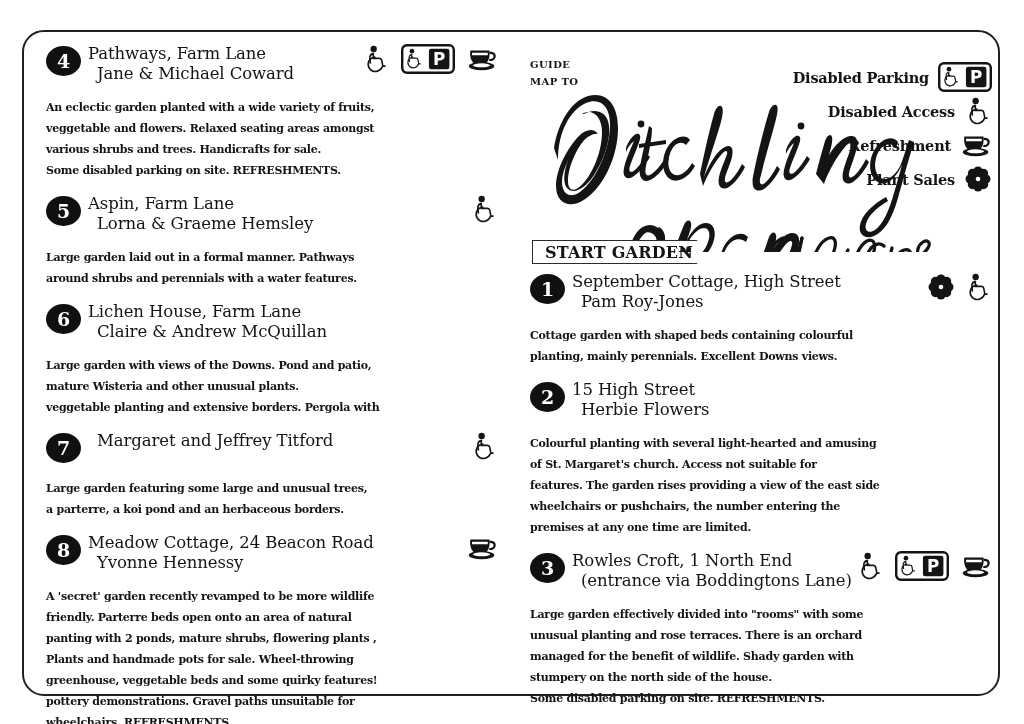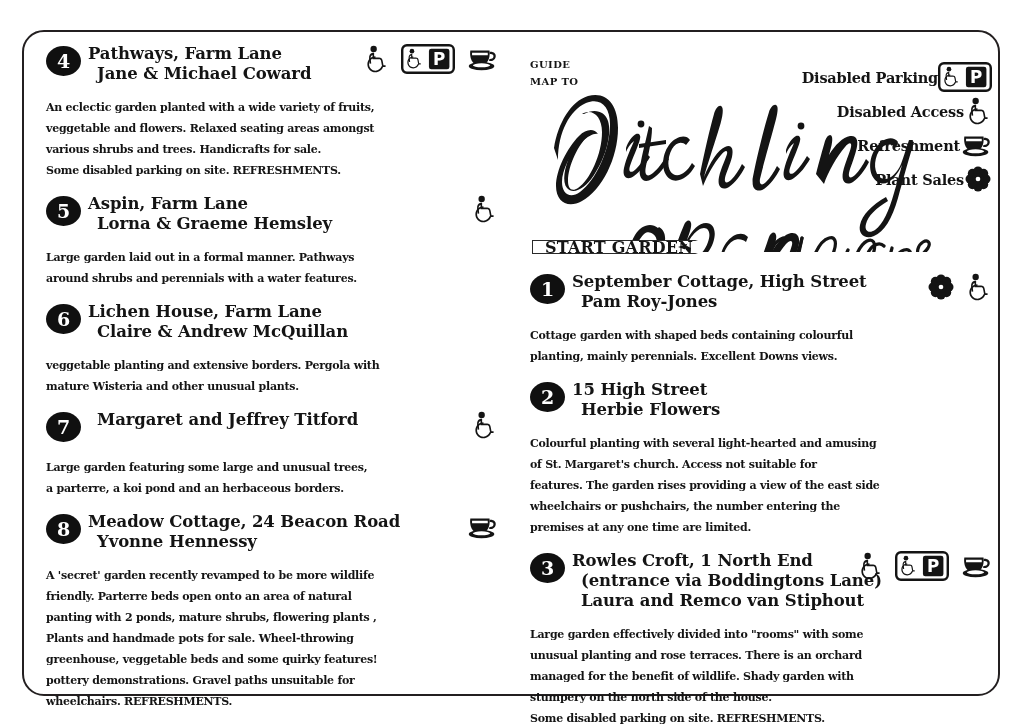--- a/index.html
+++ b/index.html
@@ -66,21 +66,21 @@
     text-align: center;
     letter-spacing: 0;
   }
   .title-lines {
     display: block;
     padding-right: 4px;
   }
   .ttl {
     display: block;
     font-family: "DejaVu Serif", "Liberation Serif", serif;
-    font-weight: bold;
+    font-weight: normal;
     font-size: 16.5px;
     line-height: 20px;
     letter-spacing: -0.1px;
     white-space: nowrap;
   }
   .ttl.sub { padding-left: 9px; }
   .desc {
     margin-top: 13px;
     font-family: "DejaVu Serif", "Liberation Serif", serif;
     font-weight: bold;
@@ -132,38 +132,39 @@
   #legend {
     position: absolute;
     right: 0;
     top: 18px;
     width: 195px;
   }
   .legend-row {
     display: flex;
     align-items: center;
     justify-content: flex-end;
+    gap: 9px;
     height: 30px;
     margin-bottom: 4px;
   }
   .legend-label {
     font-family: "DejaVu Serif", "Liberation Serif", serif;
     font-weight: bold;
     font-size: 14.5px;
     letter-spacing: -0.2px;
     white-space: nowrap;
   }
 
   
   #start-banner {
     position: absolute;
     left: 2px;
     top: 196px;
     width: 166px;
-    height: 14px;
+    height: 24px;
   }
   #start-banner .ribbon-shape {
     position: absolute;
     inset: 0;
     background: #ffffff;
     border: 1.6px solid #2a2a2a;
     box-sizing: border-box;
     -webkit-clip-path: polygon(0 0, 100% 0, 88% 50%, 100% 100%, 0 100%);
     clip-path: polygon(0 0, 100% 0, 88% 50%, 100% 100%, 0 100%);
   }
@@ -267,22 +268,23 @@
       </div>
       <div class="entry">
         <div class="entry-head">
           <div class="badge">6</div>
           <div class="title-lines">
             <span class="ttl">Lichen House, Farm Lane</span>
             <span class="ttl sub">Claire &amp; Andrew McQuillan</span>
           </div>
         </div>
         <div class="desc">
+          <span class="ln">Large garden with views of the Downs. Pond and patio,</span>
+          <span class="ln">mature Wisteria and other unusual plants.</span>
           <span class="ln">veggetable planting and extensive borders. Pergola with</span>
-          <span class="ln">mature Wisteria and other unusual plants.</span>
         </div>
       </div>
       <div class="entry">
         <div class="entry-head">
           <div class="badge">7</div>
           <div class="title-lines">
             <span class="ttl sub">Margaret and Jeffrey Titford</span>
           </div>
           <div class="icons">
             <span class="ic">
@@ -542,21 +544,20 @@
             <span class="ln">wheelchairs or pushchairs, the number entering the</span>
             <span class="ln">premises at any one time are limited.</span>
           </div>
         </div>
         <div class="entry">
           <div class="entry-head">
             <div class="badge">3</div>
             <div class="title-lines">
               <span class="ttl">Rowles Croft, 1 North End</span>
               <span class="ttl sub">(entrance via Boddingtons Lane)</span>
-              <span class="ttl sub">Laura and Remco van Stiphout</span>
             </div>
             <div class="icons wide">
               <span class="ic">
                 <svg width="28" height="30" viewBox="0 0 28 32">
                   <g transform="translate(1,1) scale(1)" fill="#141414">
                     <circle cx="10.5" cy="4.2" r="3.4"></circle>
                     <path d="M9.2 8.2 C6.6 8.9 5.4 11.4 5.6 14.2 L6.2 20 L7.9 19.8 L7.3 14.2 C7.1 12.3 7.8 11 9.3 10.6 L9.3 15.2 L16.2 15.2 C17.6 15.2 18.2 15.9 18.4 17.1 L19.6 23.4 L23.2 23.4 L23.2 21.7 L21 21.7 L20.1 16.8 C19.7 14.6 18.3 13.5 16.2 13.5 L11 13.5 L11 8.1 Z"></path>
                     <path d="M12.4 12.0 C7.6 12.0 3.8 15.8 3.8 20.6 C3.8 25.4 7.6 29.2 12.4 29.2 C16.4 29.2 19.8 26.5 20.8 22.8 L18.9 22.8 C18.0 25.5 15.4 27.4 12.4 27.4 C8.6 27.4 5.6 24.4 5.6 20.6 C5.6 16.8 8.6 13.8 12.4 13.8 Z"></path>
                   </g>
                 </svg>

